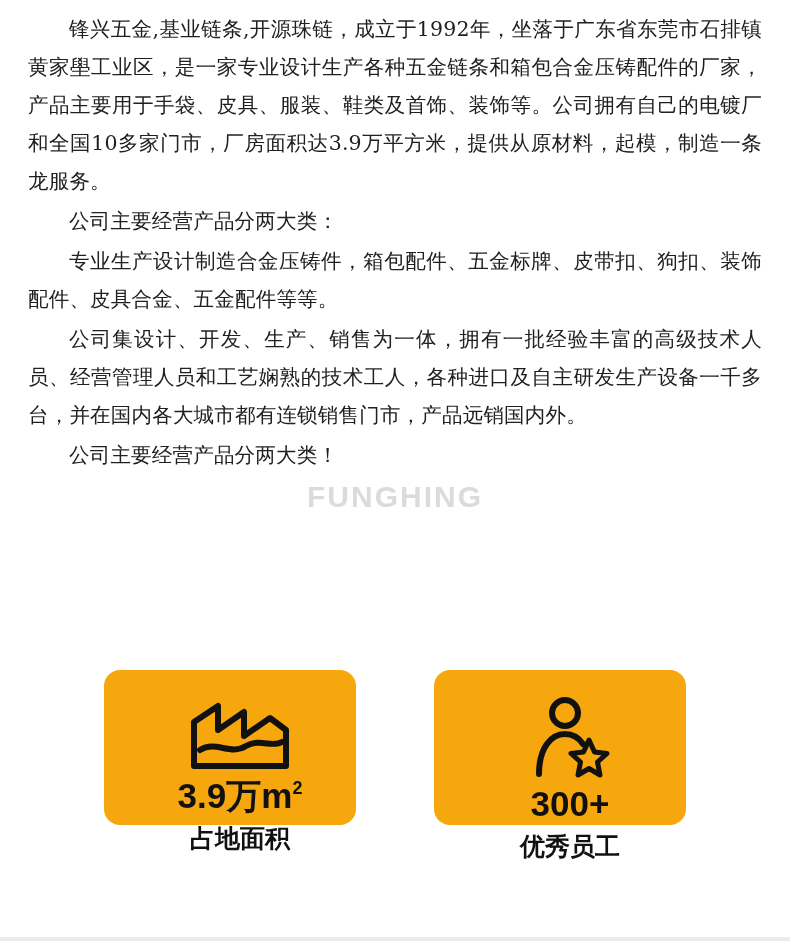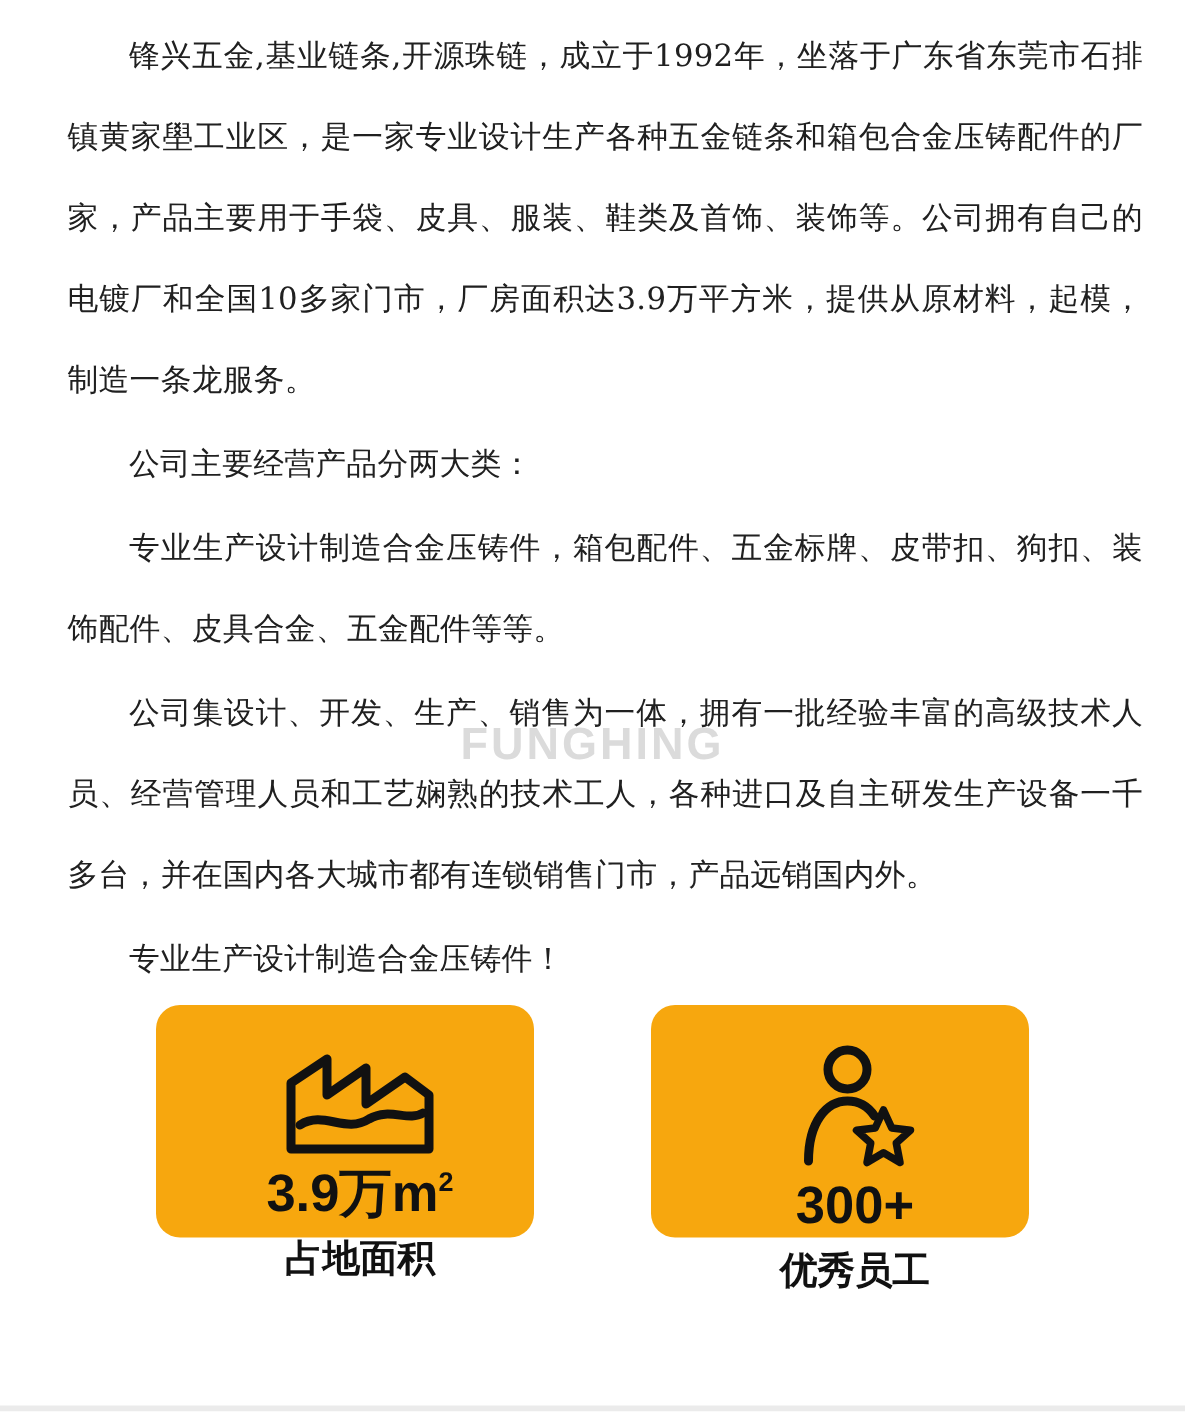--- a/index.html
+++ b/index.html
@@ -17,24 +17,24 @@
   }
   .page {
     position: relative;
     width: 790px;
     height: 941px;
     box-sizing: border-box;
     padding: 10px 28px 0 28px;
   }
   .para {
     font-size: 20.5px;
-    line-height: 54px;
+    line-height: 38px;
     letter-spacing: 0.2px;
     text-indent: 2em;
-    margin: 0 0 2px 17px;
+    margin: 0 0 2px 0;
     text-align: justify;
     text-justify: inter-ideograph;
     color: #202020;
   }
   .para.tight {
     margin-bottom: 0;
   }
   .watermark {
     position: absolute;
     left: 0;
@@ -112,21 +112,21 @@
 </style>
 </head>
 <body>
 
 <div class="page">
 
   <p class="para">锋兴五金,基业链条,开源珠链，成立于1992年，坐落于广东省东莞市石排镇黄家壆工业区，是一家专业设计生产各种五金链条和箱包合金压铸配件的厂家，产品主要用于手袋、皮具、服装、鞋类及首饰、装饰等。公司拥有自己的电镀厂和全国10多家门市，厂房面积达3.9万平方米，提供从原材料，起模，制造一条龙服务。</p>
   <p class="para">公司主要经营产品分两大类：</p>
   <p class="para">专业生产设计制造合金压铸件，箱包配件、五金标牌、皮带扣、狗扣、装饰配件、皮具合金、五金配件等等。</p>
   <p class="para">公司集设计、开发、生产、销售为一体，拥有一批经验丰富的高级技术人员、经营管理人员和工艺娴熟的技术工人，各种进口及自主研发生产设备一千多台，并在国内各大城市都有连锁销售门市，产品远销国内外。</p>
-  <p class="para tight">专业生产设计制造合金压铸件！</p>
+  <p class="para tight">公司主要经营产品分两大类！</p>
 
   <div class="watermark">FUNGHING</div>
 
   <div class="cards">
 
     <div class="card">
       <div class="card-icon">
         <svg width="104" height="76" viewBox="0 0 104 76" fill="none" xmlns="http://www.w3.org/2000/svg">
           <path d="M6 70 L6 26 L30 10 L30 34 L56 16 L56 40 L82 22 L98 34 L98 70 Z" stroke="#111111" stroke-width="6" stroke-linejoin="round" stroke-linecap="round" fill="none"></path>
           <path d="M12 54 C28 44, 42 60, 58 50 C72 42, 84 52, 94 46" stroke="#111111" stroke-width="6" stroke-linecap="round" fill="none"></path>

